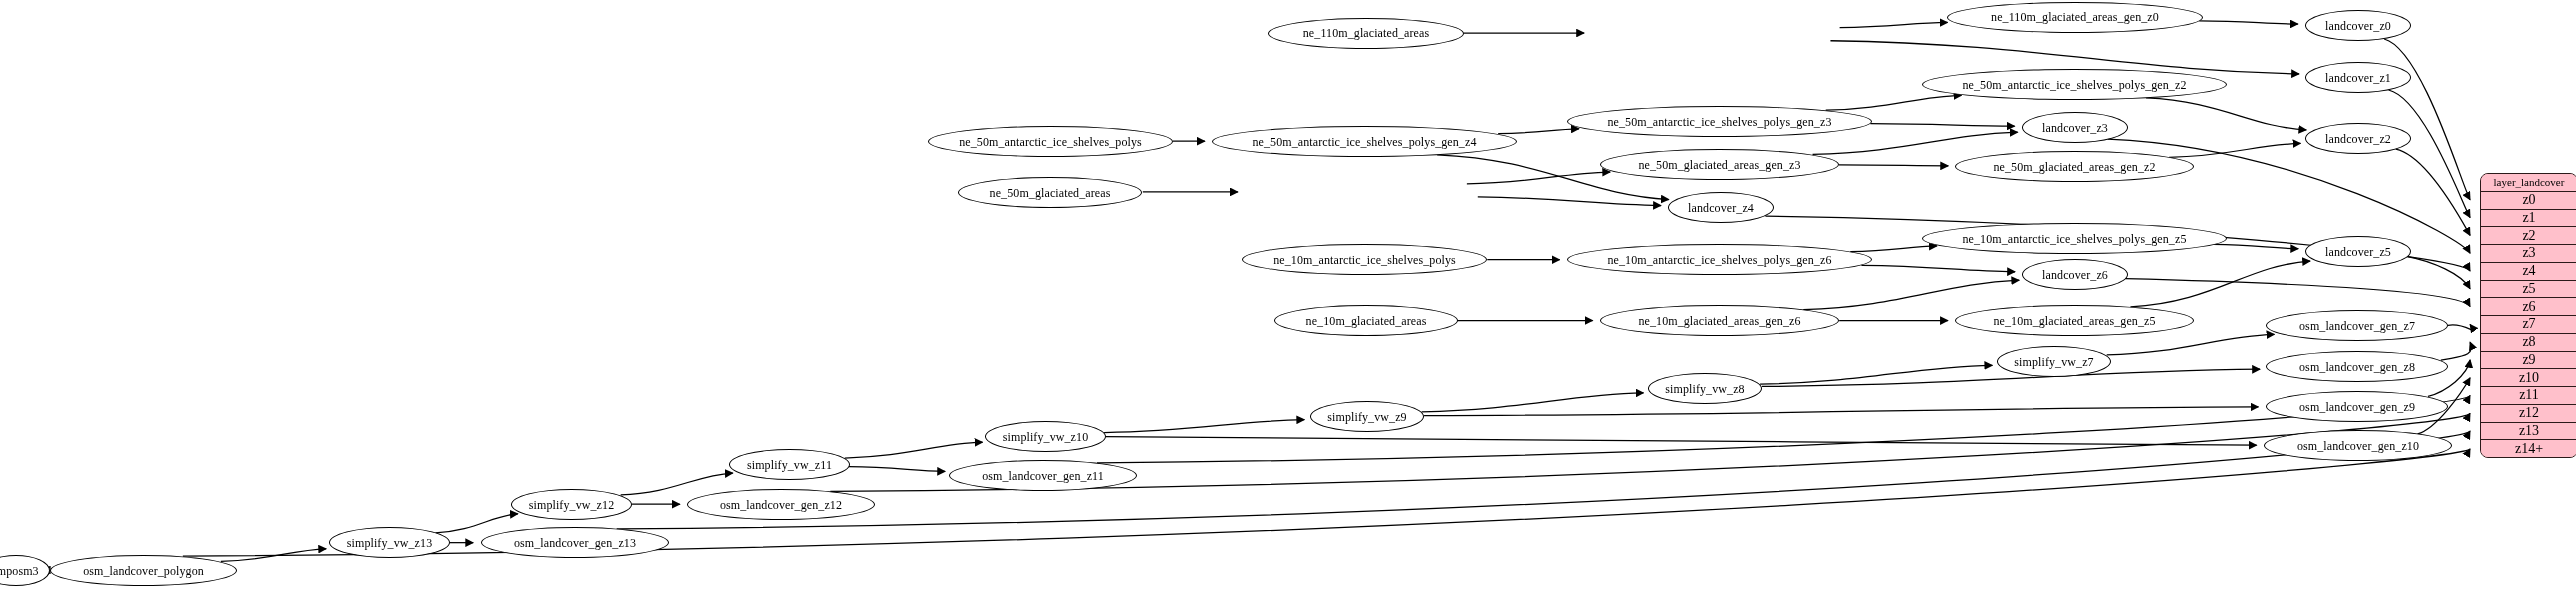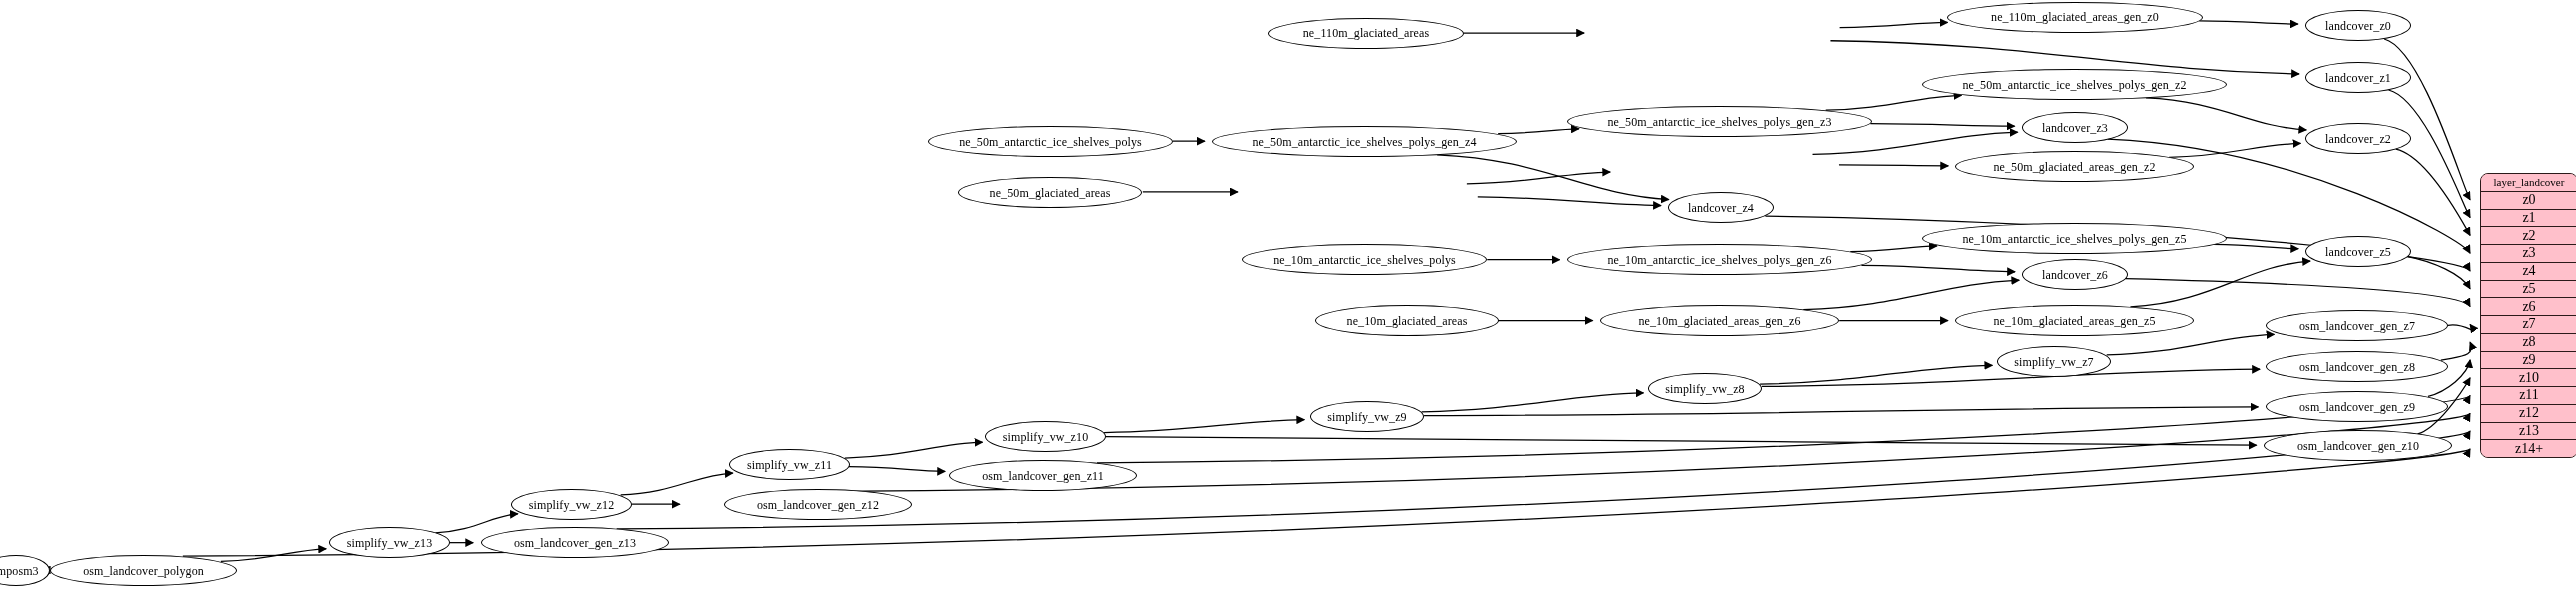--- a/index.html
+++ b/index.html
@@ -148,21 +148,21 @@
         <path d="M 3741.4357711223993,539.0821648351455 C 3889.2819332130466,531.0172277570954 3945.1349277806244,466.49773113269487 4056.9827979905044,458.4327940546448" marker-end="url(#arrow)"></path>
       </g>
   </svg>
 
   <div id="node-layer">
       <div class="node" style="left: -18px; top: 555px; width: 68px; height: 31px;">imposm3</div>
       <div class="node" style="left: 50px; top: 555px; width: 187px; height: 31px;">osm_landcover_polygon</div>
       <div class="node" style="left: 329px; top: 527px; width: 121px; height: 31px;">simplify_vw_z13</div>
       <div class="node" style="left: 481px; top: 527px; width: 188px; height: 31px;">osm_landcover_gen_z13</div>
       <div class="node" style="left: 511px; top: 489px; width: 121px; height: 31px;">simplify_vw_z12</div>
-      <div class="node" style="left: 724px; top: 489px; width: 188px; height: 31px;">osm_landcover_gen_z12</div>
+      <div class="node" style="left: 687px; top: 489px; width: 188px; height: 31px;">osm_landcover_gen_z12</div>
       <div class="node" style="left: 729px; top: 449px; width: 121px; height: 31px;">simplify_vw_z11</div>
       <div class="node" style="left: 949px; top: 460px; width: 188px; height: 31px;">osm_landcover_gen_z11</div>
       <div class="node" style="left: 985px; top: 421px; width: 121px; height: 31px;">simplify_vw_z10</div>
       <div class="node" style="left: 1310px; top: 401px; width: 114px; height: 31px;">simplify_vw_z9</div>
       <div class="node" style="left: 1648px; top: 373px; width: 114px; height: 31px;">simplify_vw_z8</div>
       <div class="node" style="left: 1997px; top: 346px; width: 114px; height: 31px;">simplify_vw_z7</div>
       <div class="node" style="left: 2264px; top: 430px; width: 188px; height: 31px;">osm_landcover_gen_z10</div>
       <div class="node" style="left: 2266px; top: 391px; width: 182px; height: 31px;">osm_landcover_gen_z9</div>
       <div class="node" style="left: 2266px; top: 351px; width: 182px; height: 31px;">osm_landcover_gen_z8</div>
       <div class="node" style="left: 2266px; top: 310px; width: 182px; height: 31px;">osm_landcover_gen_z7</div>
@@ -170,28 +170,29 @@
       <div class="node" style="left: 1947px; top: 1.7px; width: 256px; height: 31px;">ne_110m_glaciated_areas_gen_z0</div>
       <div class="node" style="left: 2305px; top: 10.2px; width: 106px; height: 31px;">landcover_z0</div>
       <div class="node" style="left: 2305px; top: 62px; width: 106px; height: 31px; font-family: Liberation Serif, serif;">landcover_z1</div>
       <div class="node" style="left: 2305px; top: 123px; width: 106px; height: 31px;">landcover_z2</div>
       <div class="node" style="left: 928px; top: 126px; width: 245px; height: 31px;">ne_50m_antarctic_ice_shelves_polys</div>
       <div class="node" style="left: 1212px; top: 126px; width: 305px; height: 31px;">ne_50m_antarctic_ice_shelves_polys_gen_z4</div>
       <div class="node" style="left: 1567px; top: 106px; width: 305px; height: 31px;">ne_50m_antarctic_ice_shelves_polys_gen_z3</div>
       <div class="node" style="left: 1922px; top: 69px; width: 305px; height: 31px;">ne_50m_antarctic_ice_shelves_polys_gen_z2</div>
       <div class="node" style="left: 2022px; top: 112px; width: 106px; height: 31px;">landcover_z3</div>
       <div class="node" style="left: 958px; top: 177px; width: 184px; height: 31px;">ne_50m_glaciated_areas</div>
+      <div class="node" style="left: 1600px; top: 149px; width: 239px; height: 31px;">ne_50m_glaciated_areas_gen_z3</div>
       <div class="node" style="left: 1955px; top: 151px; width: 239px; height: 31px;">ne_50m_glaciated_areas_gen_z2</div>
       <div class="node" style="left: 1668px; top: 192px; width: 106px; height: 31px;">landcover_z4</div>
       <div class="node" style="left: 1242px; top: 244px; width: 245px; height: 31px;">ne_10m_antarctic_ice_shelves_polys</div>
       <div class="node" style="left: 1567px; top: 244px; width: 305px; height: 31px;">ne_10m_antarctic_ice_shelves_polys_gen_z6</div>
       <div class="node" style="left: 1922px; top: 223px; width: 305px; height: 31px; text-align: center;">ne_10m_antarctic_ice_shelves_polys_gen_z5</div>
       <div class="node" style="left: 2022px; top: 259px; width: 106px; height: 31px;">landcover_z6</div>
       <div class="node" style="left: 2305px; top: 236px; width: 106px; height: 31px;">landcover_z5</div>
-      <div class="node" style="left: 1315px; top: 305px; width: 184px; height: 31px;">ne_10m_glaciated_areas</div>
+      <div class="node" style="left: 1274px; top: 305px; width: 184px; height: 31px;">ne_10m_glaciated_areas</div>
       <div class="node" style="left: 1600px; top: 305px; width: 239px; height: 31px;">ne_10m_glaciated_areas_gen_z6</div>
       <div class="node" style="left: 1955px; top: 305px; width: 239px; height: 31px;">ne_10m_glaciated_areas_gen_z5</div>
     </div>
 
   <div class="record-table" id="record-table" style="left: 2480px; top: 173px; width: 98px; height: 285px;">
     <div class="record-row record-header">layer_landcover</div>
   <div class="record-row">z0</div>
       <div class="record-row">z1</div>
       <div class="record-row">z2</div>
       <div class="record-row">z3</div>

